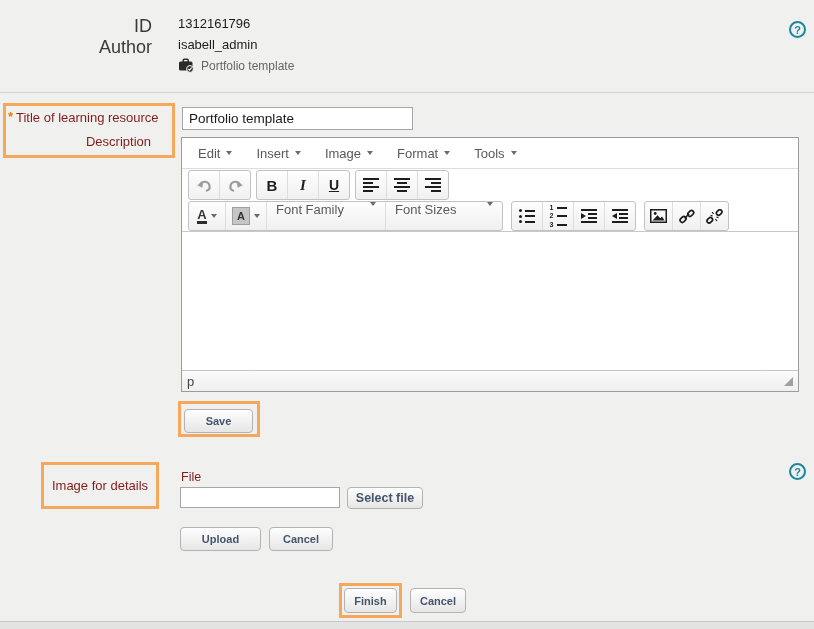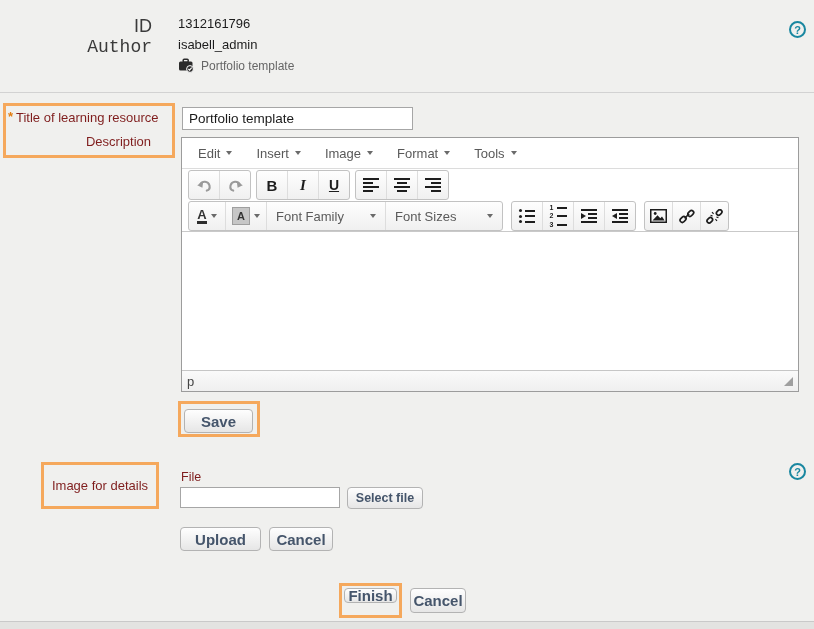--- a/index.html
+++ b/index.html
@@ -31,40 +31,40 @@
 
   input.text {
     box-sizing:border-box; border:1px solid #a6a6a6; background:#fff;
     font-family:inherit; font-size:13.5px; color:#1a1a1a; padding:0 6px; outline:none;
   }
 
   
   .btn {
     display:inline-flex; align-items:center; justify-content:center; box-sizing:border-box;
     background:linear-gradient(#fefefe,#e6e6e6); border:1px solid #b3b3b3; border-radius:4px;
-    color:#45556b; font-weight:bold; font-size:15px; font-family:inherit; cursor:pointer;
+    color:#45556b; font-weight:bold; font-size:11px; font-family:inherit; cursor:pointer;
   }
 
   
   #editor {
     position:absolute; left:181px; top:137px; width:618px; height:255px;
     background:#fff; border:1px solid #9c9c9c; box-sizing:border-box;
     display:flex; flex-direction:column;
   }
   .menubar { height:30px; display:flex; align-items:center; padding-left:4px; border-bottom:1px solid #dcdcdc; }
   .menu-item { display:flex; align-items:center; gap:6px; padding:6px 12px; font-size:13px; color:#595959; cursor:pointer; }
   .caret { width:0; height:0; border-left:3.5px solid transparent; border-right:3.5px solid transparent; border-top:4px solid #6a6a6a; }
 
   .tb-row { display:flex; align-items:center; padding-left:6px; height:32px; box-sizing:border-box; gap:5px; }
   .tb-row.second { gap:8px; height:31px; border-bottom:1px solid #c9c9c9; }
   .tb-group { display:flex; align-items:stretch; height:28px; border:1px solid #c2c2c2; border-radius:3px;
               background:linear-gradient(#fefefe,#f0f0f0); overflow:hidden; }
   .tb-btn { display:flex; align-items:center; justify-content:center; width:30px; border-left:1px solid #ddd; cursor:pointer; }
   .tb-btn:first-child { border-left:none; }
-  .tb-dd { display:flex; align-items:center; gap:10px; padding:0 9px; font-size:13px; color:#5a5a5a;
+  .tb-dd { display:flex; align-items:flex-start; gap:10px; padding:0 9px; font-size:13px; color:#5a5a5a;
            border-left:1px solid #ddd; cursor:pointer; }
 
   .glyph-b { font-weight:bold; font-size:15px; color:#1d1d1d; }
   .glyph-i { font-style:italic; font-family:"Liberation Serif",serif; font-weight:bold; font-size:15px; color:#1d1d1d; }
   .glyph-u { font-size:14px; font-weight:600; text-decoration:underline; color:#1d1d1d; }
   .acolor { font-size:13px; font-weight:bold; color:#333; border-bottom:3px solid #2d2d2d; line-height:12px; }
   .achip { width:16px; height:16px; background:#c6c6c6; border:1px solid #9e9e9e; display:flex; align-items:center;
            justify-content:center; font-size:11px; font-weight:bold; color:#333; }
 
   
@@ -101,21 +101,21 @@
     background:#e3e3e1; border-top:1px solid #c9c9c9; }
 </style>
 </head>
 <body>
 
 <div id="screen">
 
   <div class="hlabel" style="top:16px;">ID</div>
   <div class="hvalue" style="top:16px;">1312161796</div>
 
-  <div class="hlabel" style="top:37px;font-family:Liberation Mono, monospace;">Author</div>
+  <div class="hlabel" style="top:37px;">Author</div>
   <div class="hvalue" style="top:37px;">isabell_admin</div>
 
   <div class="hvalue type-value" style="top:58px;">
     <span style="display:inline-flex;">
       <svg width="17" height="15" viewBox="0 0 17 15">
         <rect x="1" y="3.5" width="13.5" height="9" rx="1.5" fill="#2b2b2b"></rect>
         <rect x="5.2" y="1.2" width="5" height="3" rx="1" fill="none" stroke="#2b2b2b" stroke-width="1.5"></rect>
         <circle cx="12" cy="11" r="3.4" fill="#2b2b2b" stroke="#ffffff" stroke-width="1"></circle>
         <path d="M10.4 11 l1.2 1.2 l2.1 -2.5" stroke="#ffffff" stroke-width="1.1" fill="none"></path>
       </svg>
@@ -338,18 +338,18 @@
   <button class="btn abs" style="left:347px; top:487px; width:76px; height:22px; font-size:12.5px;">Select file</button>
 
   <button class="btn abs" style="left:180px; top:527px; width:81px; height:24px;">Upload</button>
   <button class="btn abs" style="left:269px; top:527px; width:64px; height:24px;">Cancel</button>
 
   <div class="help" style="left:789px; top:463px;">
     <span>?</span>
   </div>
 
   <div class="annot" style="left:339px; top:583px; width:63px; height:35px;">
-    <button class="btn" style="position:absolute; left:2px; top:2px; width:53px; height:15px;">Finish</button>
+    <button class="btn" style="position:absolute; left:2px; top:2px; width:53px; height:25px;">Finish</button>
   </div>
   <button class="btn abs" style="left:410px; top:588px; width:56px; height:25px;">Cancel</button>
 
   <div class="footer-strip"></div>
 </div>
 
 </body></html>

